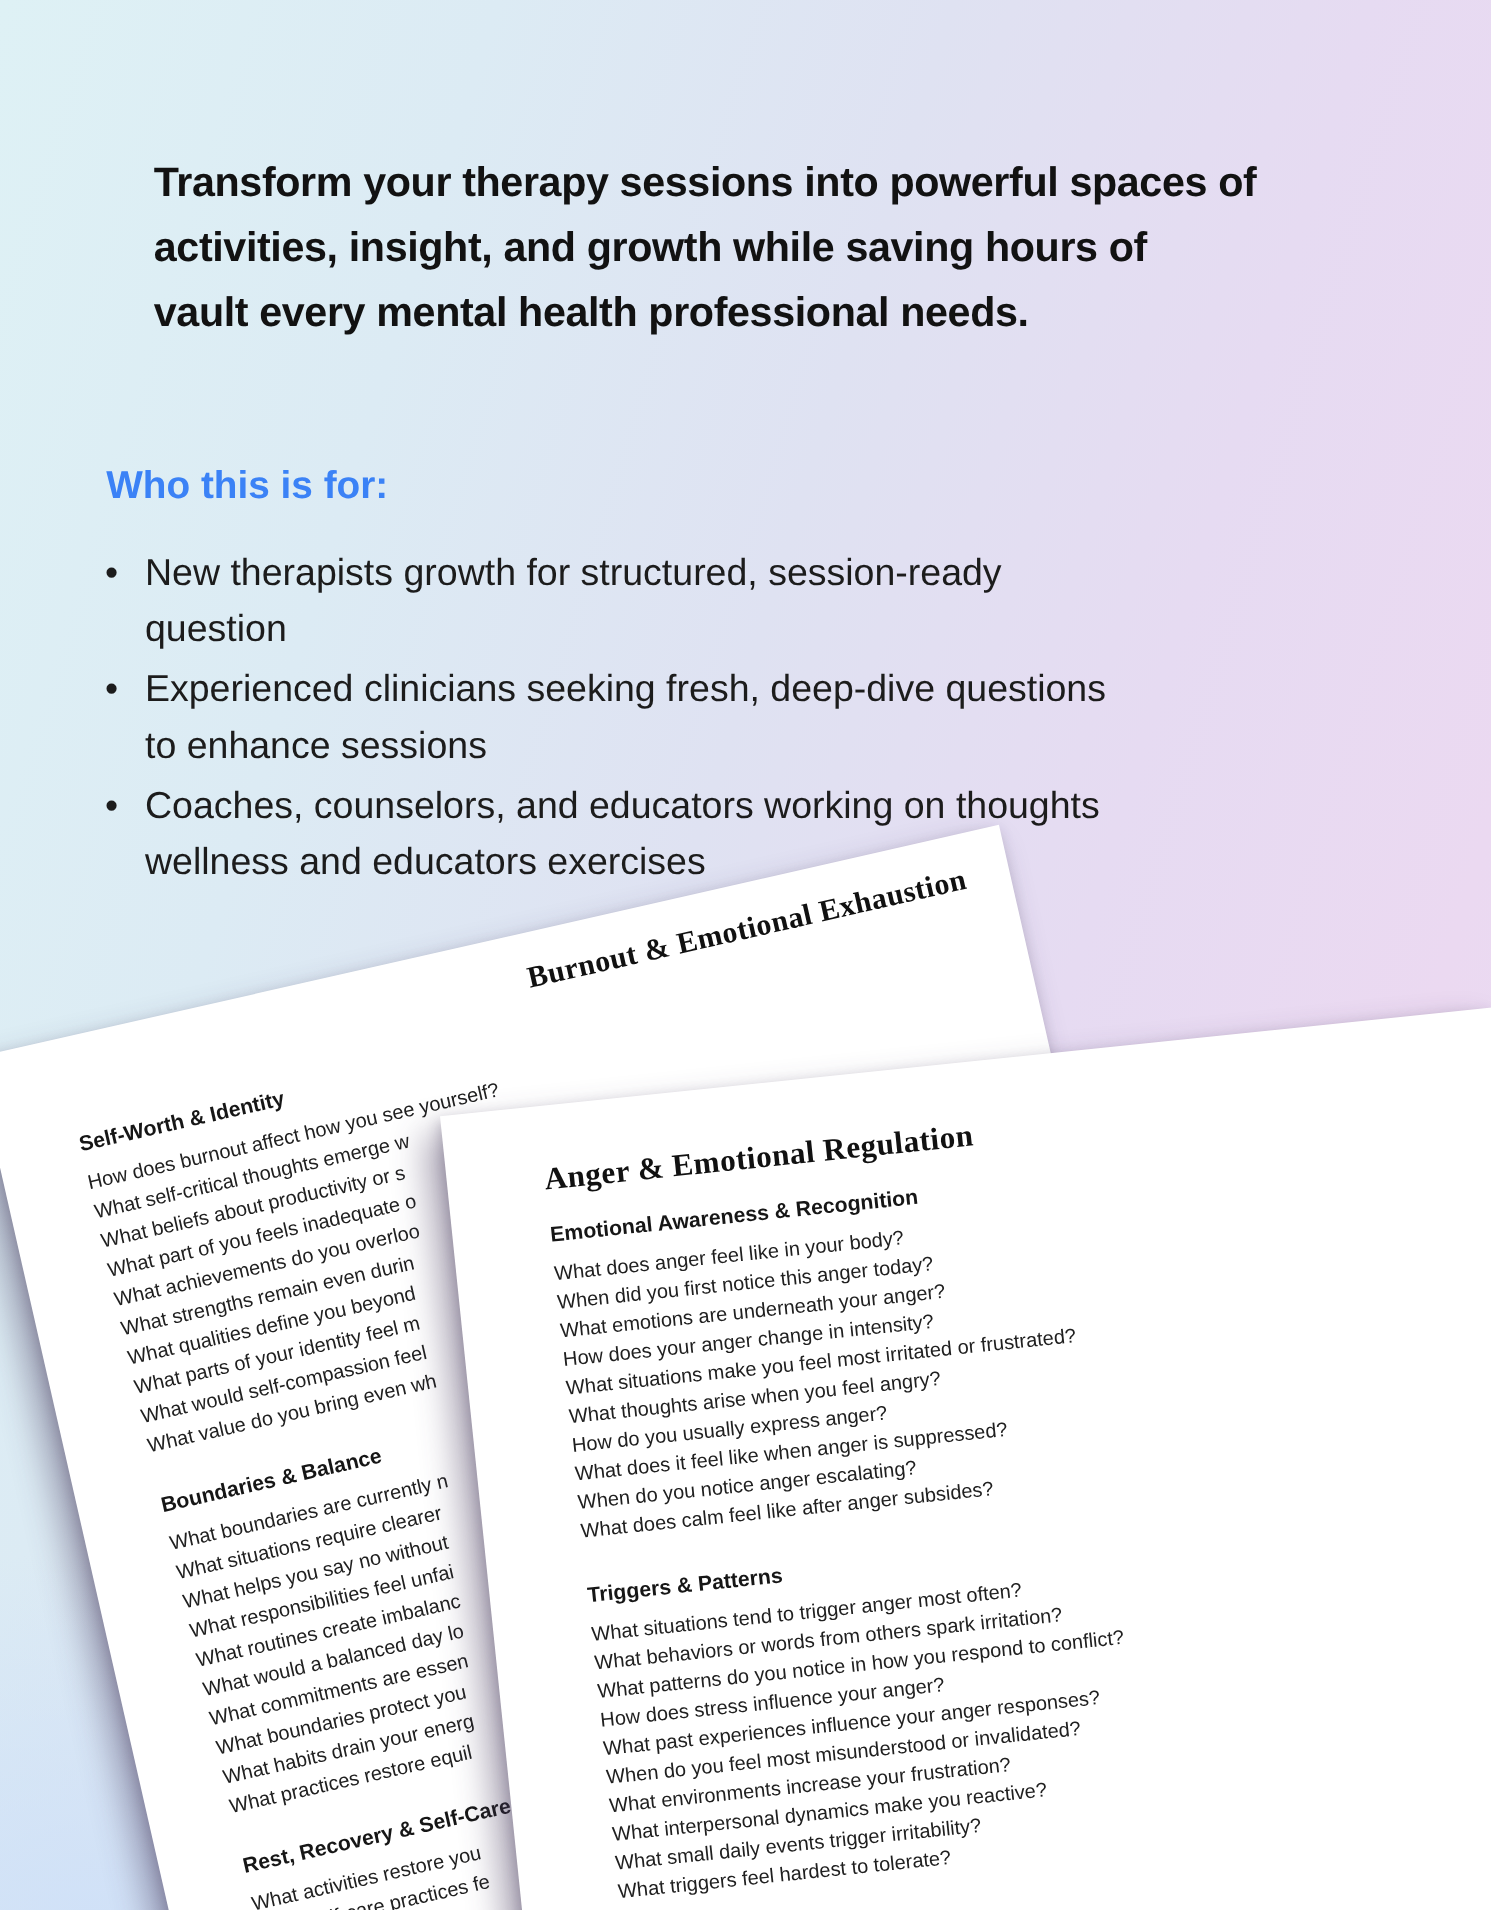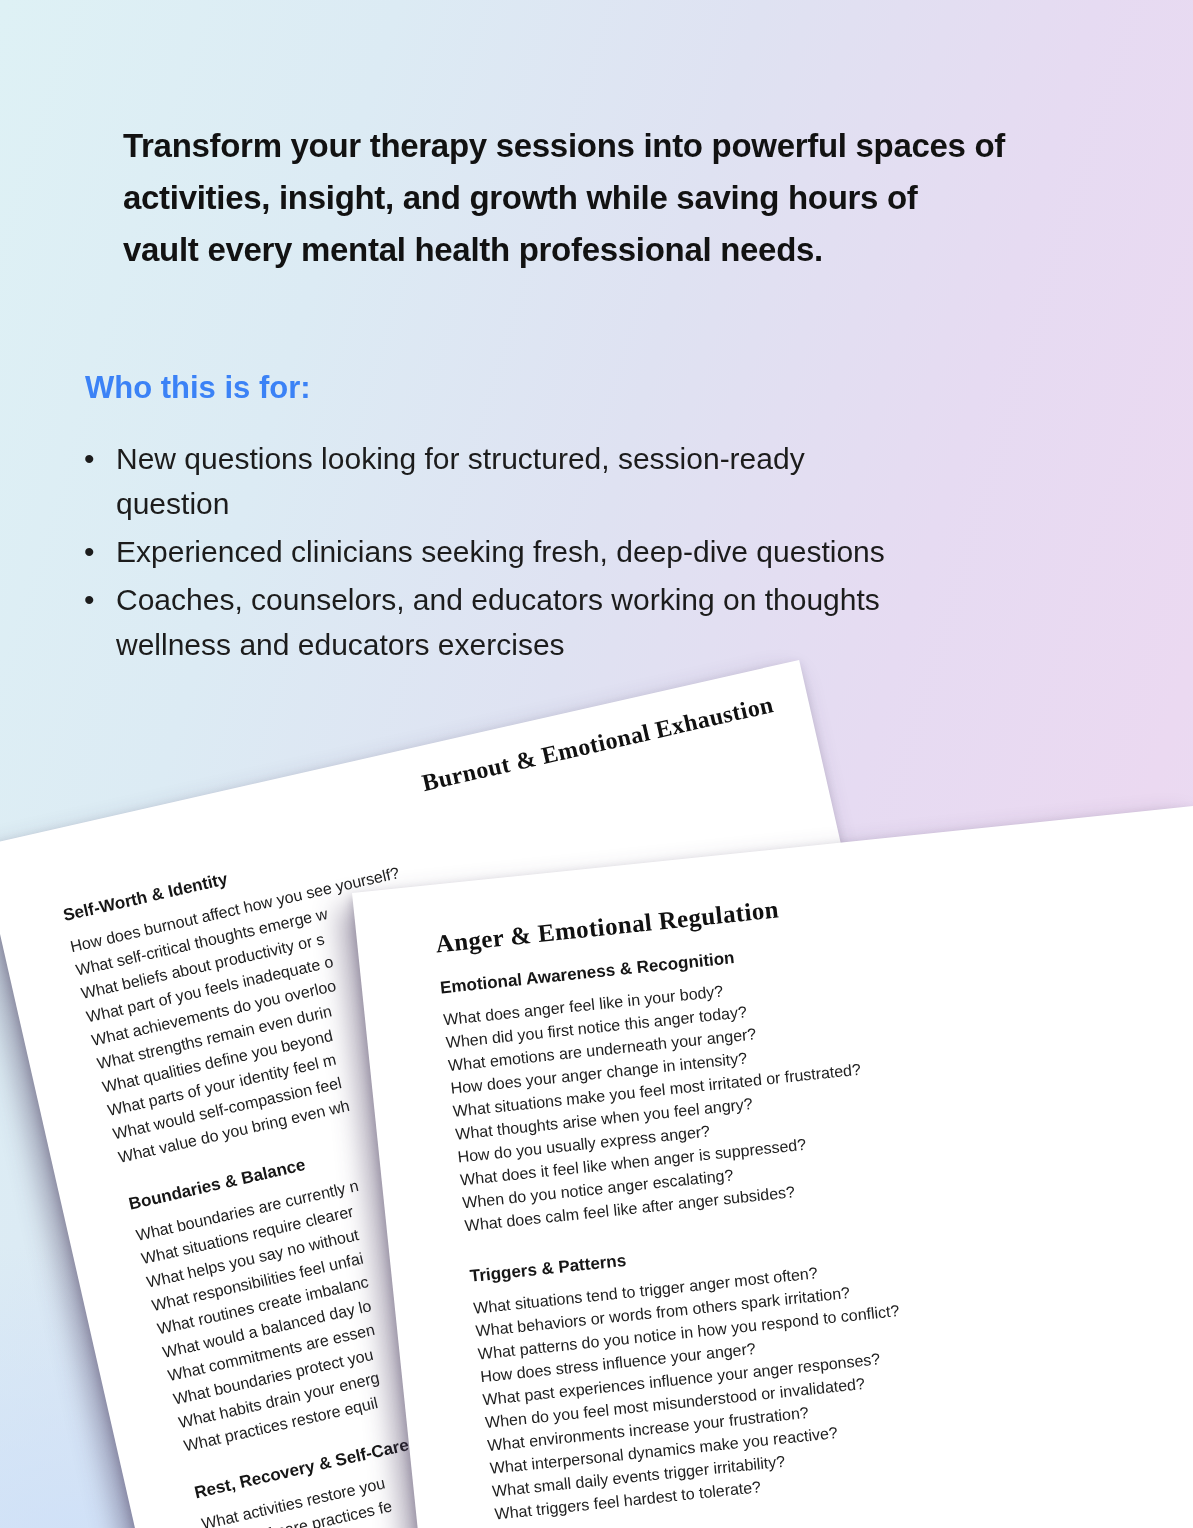--- a/index.html
+++ b/index.html
@@ -66,26 +66,27 @@
   <div>Transform your therapy sessions into powerful spaces of</div>
   <div>activities, insight, and growth while saving hours of</div>
   <div>vault every mental health professional needs.</div>
 </div>
 
 <div class="who-heading">Who this is for:</div>
 
 <div class="bullets">
   <div class="bullet">
     <span class="dot">•</span>
-    <div>New questions looking for structured, session-ready</div>
+    <div>New therapists growth for structured, session-ready</div>
     <div>question</div>
   </div>
   <div class="bullet">
     <span class="dot">•</span>
     <div>Experienced clinicians seeking fresh, deep-dive questions</div>
+    <div>to enhance sessions</div>
   </div>
   <div class="bullet">
     <span class="dot">•</span>
     <div>Coaches, counselors, and educators working on thoughts</div>
     <div>wellness and educators exercises</div>
   </div>
 </div>
 
 <div class="paper back-paper">
   <div class="paper-title back-title">Burnout &amp; Emotional Exhaustion</div>

